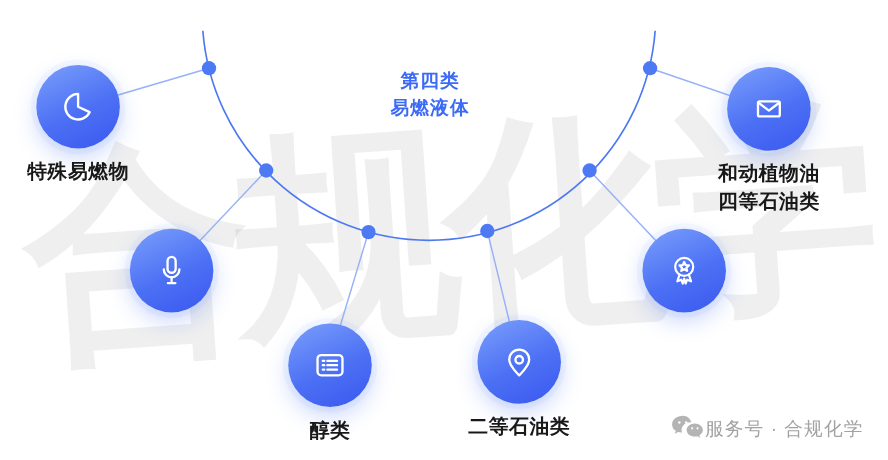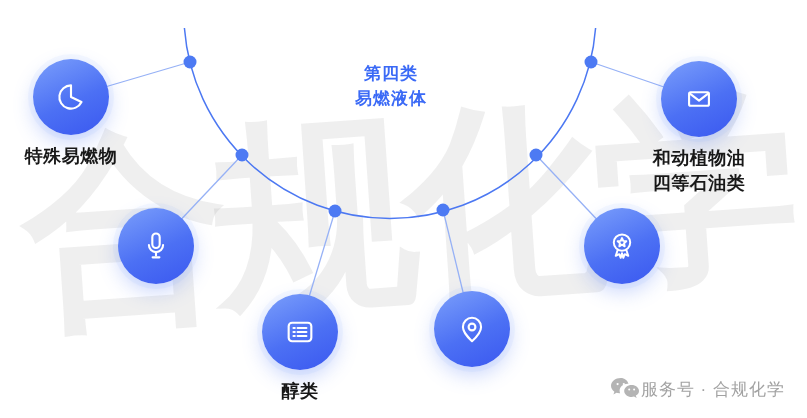--- a/index.html
+++ b/index.html
@@ -107,20 +107,21 @@
     <div class="node-label">醇类</div>
   </div>
 
   <div class="node" style="left:434px;top:291px">
     <div class="bubble">
       <svg width="34" height="34" viewBox="0 0 24 24" fill="none" stroke="#fff" stroke-width="1.5" stroke-linecap="round" stroke-linejoin="round">
         <path d="M12 20.6 C12 20.6 5.6 14.7 5.6 10.5 A6.4 6.4 0 0 1 18.4 10.5 C18.4 14.7 12 20.6 12 20.6 Z"></path>
         <circle cx="12" cy="10.6" r="2.4"></circle>
       </svg>
     </div>
+    <div class="node-label">二等石油类</div>
   </div>
 
   <div class="node" style="left:584px;top:208px">
     <div class="bubble">
       <svg width="34" height="34" viewBox="0 0 24 24" fill="none" stroke="#fff" stroke-width="1.4" stroke-linecap="round" stroke-linejoin="round">
         <circle cx="12" cy="9.6" r="5.8"></circle>
         <path d="M12 6.4 L12.88 8.39 L15.04 8.61 L13.43 10.06 L13.88 12.19 L12 11.1 L10.12 12.19 L10.57 10.06 L8.96 8.61 L11.12 8.39 Z"></path>
         <path d="M9 14.6 L7.6 18.9 L10.1 17.8 L11.1 20.3 L12 17.3"></path>
         <path d="M15 14.6 L16.4 18.9 L13.9 17.8 L12.9 20.3 L12 17.3"></path>
       </svg>

